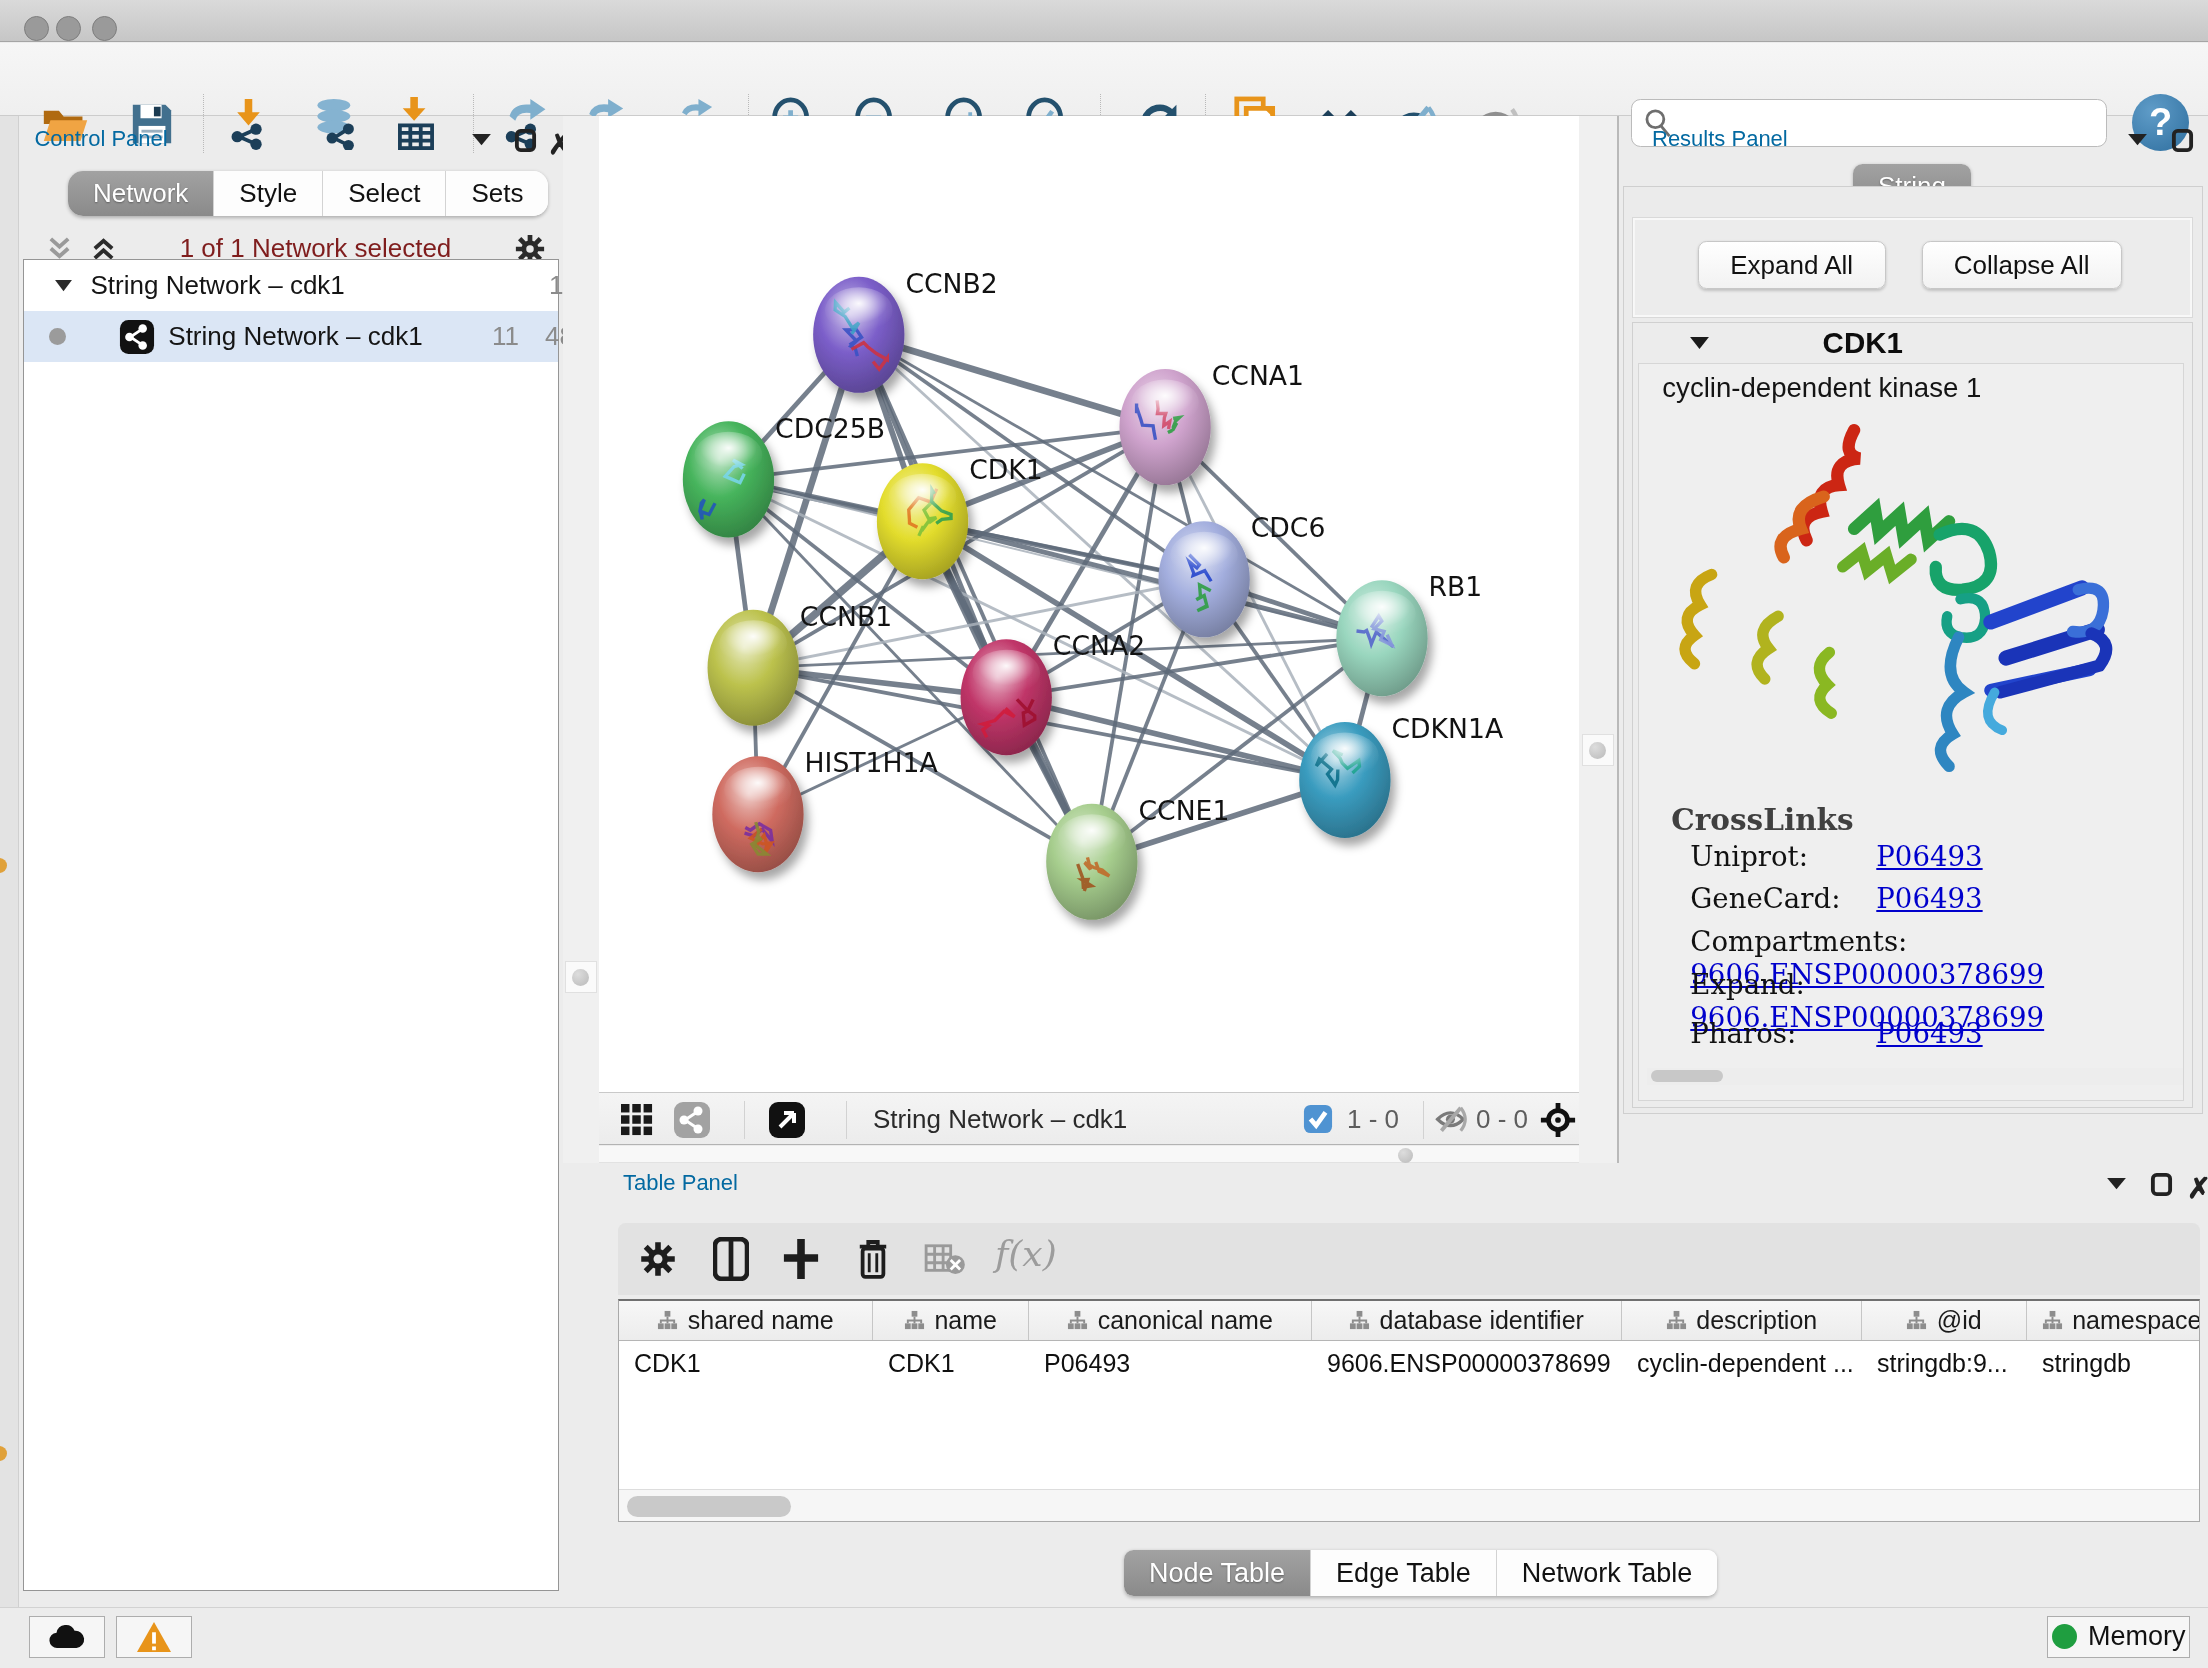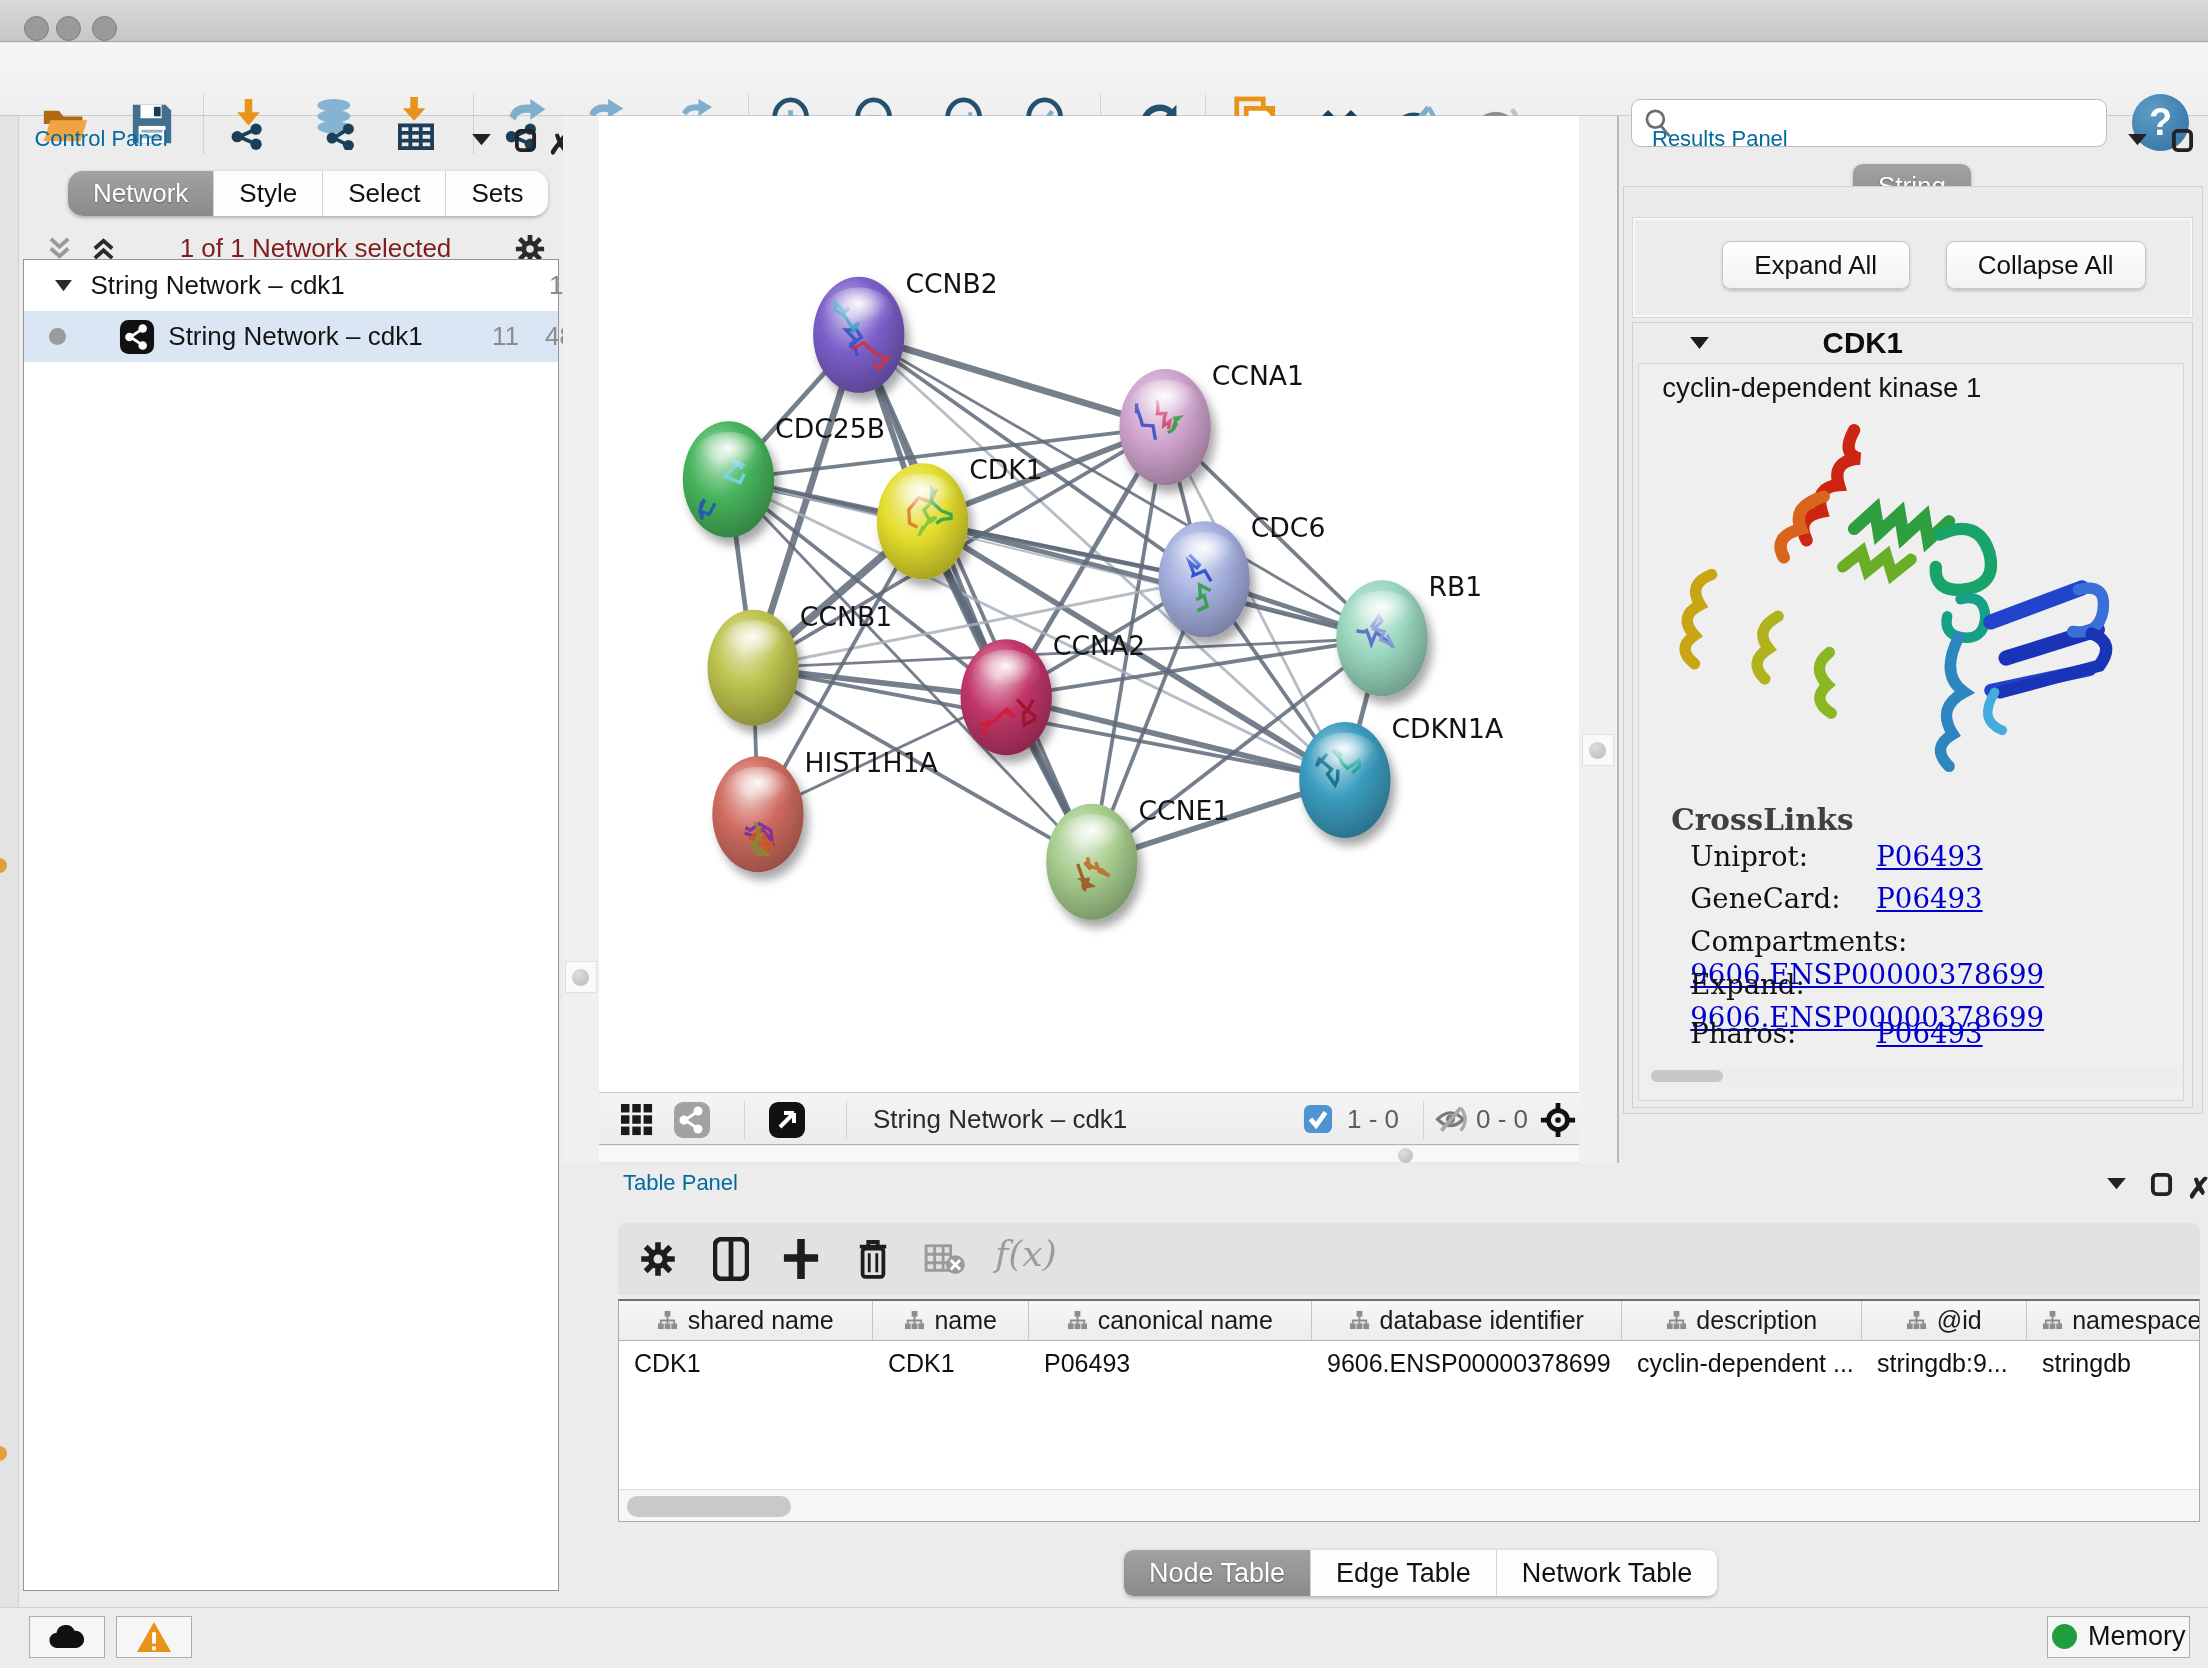--- a/index.html
+++ b/index.html
@@ -63,21 +63,21 @@
   .g-handle { width:32px; height:32px; background:#fafafa; border:1px solid #e0e0e0; display:flex; align-items:center; justify-content:center; }
   .g-dot { width:17px; height:17px; border-radius:50%; background:radial-gradient(circle at 35% 30%,#dddddd,#b9b9b9); }
 
   
   .res-head { left:1652px; top:126px; width:571px; height:38px; }
   .res-tab { left:1853px; top:164px; height:44px; }
   .res-outer { left:1623px; top:186px; width:580px; height:928px; background:#ebebeb; border:1.9px solid #cfcfcf; }
   .res-box1 { left:7.6px; top:30px; width:561px; height:101px; background:#ececec; border:1.9px solid #d9d9d9; box-shadow:inset 0 0 0 1.9px #f8f8f8; }
   .res-btn { top:23px; height:48px; background:linear-gradient(#ffffff,#f2f2f2); border:1px solid #c7c7c7; border-radius:8.6px;
     font-size:26px; color:#111; display:flex; align-items:center; justify-content:center; cursor:pointer;
-    box-shadow:0 1.9px 2.9px rgba(0,0,0,.18);margin-left:24px; }
+    box-shadow:0 1.9px 2.9px rgba(0,0,0,.18); }
   .res-box2 { left:7.6px; top:135px; width:561px; height:786px; background:#ececec; border:1.9px solid #d0d0d0; }
   .cdk-head { height:40px; display:flex; align-items:center; }
   .cdk-name { font-size:29.5px; font-weight:bold; color:#0d0d0d; }
   .desc-box { left:5.7px; top:40px; width:546px; height:738px; background:#efefef; border:1px solid #d6d6d6; overflow:hidden; }
   .desc-line { left:23px; top:7.6px; font-size:27.6px; color:#141414; }
   .serif { font-family:"DejaVu Serif","Liberation Serif",serif; }
   .cl-head { left:32px; top:438px; font-size:29.5px; font-weight:bold; color:#404040; }
   .cl-row { position:absolute; left:51px; font-size:27.6px; color:#111; }
   .cl-row .lbl { display:inline-block; width:186px; }
   .cl-row a { color:#0000cc; text-decoration:underline; cursor:pointer; }

